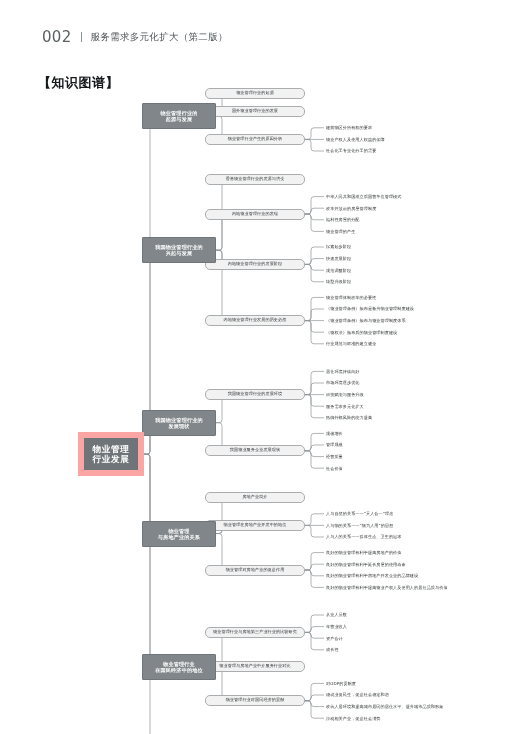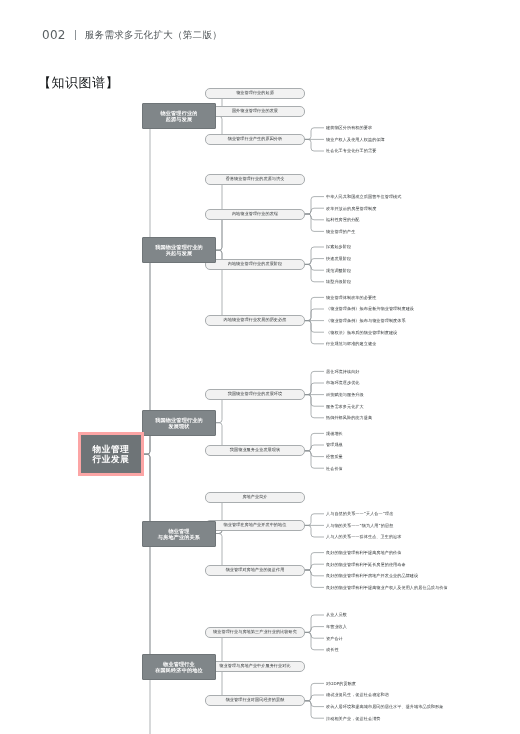--- a/index.html
+++ b/index.html
@@ -11,32 +11,32 @@
     position:relative;overflow:hidden;
     -webkit-font-smoothing:antialiased;
   }
 
   
   .page-header{
     position:absolute;left:42px;top:28px;
     display:flex;align-items:center;gap:7px;
     color:#555b5e;font-size:9.5px;letter-spacing:.3px;
   }
-  .page-header .pgnum{font-size:12px;color:#5a6063;text-align:right;}
+  .page-header .pgnum{font-size:15px;color:#5a6063;text-align:right;}
   .page-header .bar{
     display:inline-block;width:1px;height:10px;background:#8d9397;
     margin:0 2px;
   }
   .page-header .bk-title{font-size:9.5px;color:#4e5457;}
 
   
   .section-title{
     position:absolute;left:38px;top:74px;
     font-family:"DejaVu Serif","Liberation Serif",serif;
-    font-weight:normal;font-size:13px;color:#16191b;letter-spacing:.5px;
+    font-weight:bold;font-size:13px;color:#16191b;letter-spacing:.5px;
   }
 
   
   #map{
     position:absolute;left:0;top:0;width:520px;height:734px;
   }
   #edges{position:absolute;left:0;top:0;width:520px;height:734px;}
 
   .node{
     position:absolute;
@@ -44,21 +44,21 @@
     display:flex;align-items:center;justify-content:center;
     text-align:center;
     line-height:1.18;
     white-space:pre-line;
   }
 
   
   .n-root{
     background:#6e7477;
     color:#ffffff;
-    border:3px solid #fca5a5;
+    border:6px solid #fca5a5;
     font-size:8.6px;
     font-weight:bold;
     letter-spacing:.6px;
     padding:0;
   }
   
   .n-l1{
     background:#808689;
     color:#ffffff;
     border:1px solid #6f7578;

